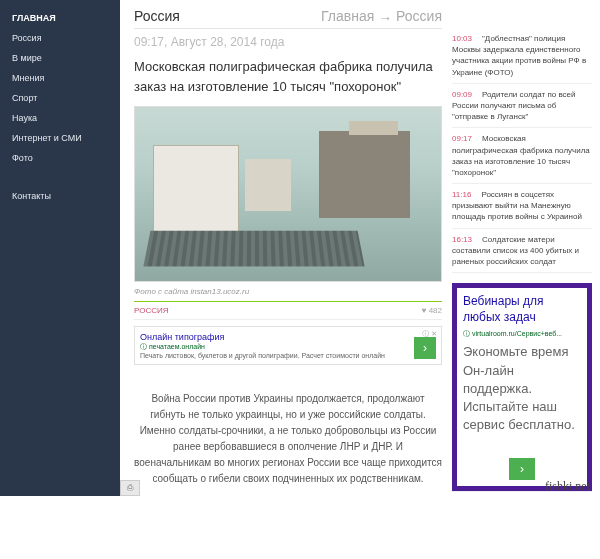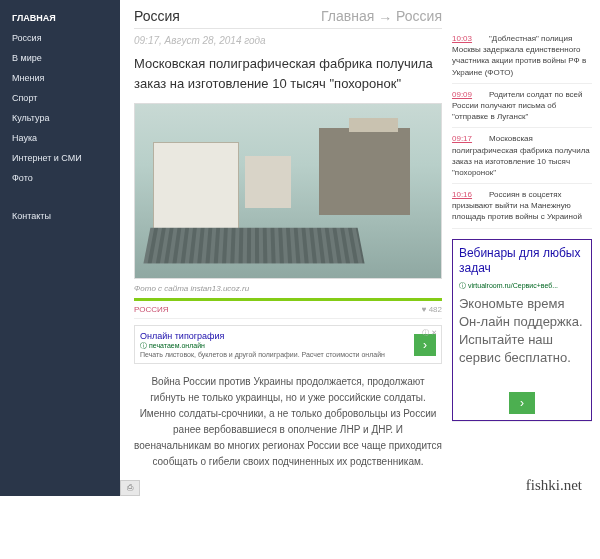--- a/index.html
+++ b/index.html
@@ -11,71 +11,70 @@
     .sidebar-item.active { color: #fff; font-weight: bold; }
     .sidebar-spacer { height: 18px; }
     
     .main { flex: 1; padding: 8px 8px 0 14px; position: relative; display: flex; gap: 10px; background: #fff; }
     .content { flex: 1; min-width: 0; }
     
     .page-header { display: flex; justify-content: space-between; align-items: baseline; padding-bottom: 4px; border-bottom: 1px solid #e4e4e4; margin-bottom: 6px; }
     .page-title { font-size: 14px; color: #333; font-weight: normal; }
     .breadcrumb { font-size: 14px; color: #aaa; }
     
-    .timestamp { font-size: 10px; color: #bbb; font-style: italic; margin-bottom: 8px; }
+    .timestamp { font-size: 12px; color: #bbb; margin-bottom: 8px; }
     
     .article-title { font-size: 13px; line-height: 1.5; color: #333; font-weight: normal; margin-bottom: 10px; }
     
     .article-image { width: 100%; height: 176px; background: linear-gradient(180deg, #c8d9d4 0%, #b8cfc9 35%, #8fa8a2 100%); position: relative; overflow: hidden; border: 1px solid #ddd; }
     .machine1 { position: absolute; left: 6%; top: 22%; width: 28%; height: 50%; background: #eae8e0; border: 1px solid #b5b0a0; }
     .machine1b { position: absolute; left: 36%; top: 30%; width: 15%; height: 30%; background: #d9d4c8; }
     .machine2 { position: absolute; right: 10%; top: 14%; width: 30%; height: 50%; background: #8a8578; }
     .machine2t { position: absolute; right: 14%; top: 8%; width: 16%; height: 8%; background: #c9c2b0; }
     .conveyor { position: absolute; left: 4%; bottom: 8%; width: 70%; height: 22%; background: repeating-linear-gradient(90deg, #6c7876 0px, #6c7876 4px, #5a6664 4px, #5a6664 8px); transform: perspective(200px) rotateX(20deg); }
     
-    .image-caption { font-size: 8px; color: #999; font-style: italic; padding: 5px 0; border-bottom: 3px solid #84cc16; margin-bottom: 4px; }
+    .image-caption { font-size: 8px; color: #999; font-style: italic; padding: 5px 0; border-bottom: 1px solid #84cc16; margin-bottom: 4px; }
     .article-meta { display: flex; justify-content: space-between; font-size: 8px; color: #c94e6f; padding-bottom: 4px; border-bottom: 1px solid #eee; margin-bottom: 6px; }
     .article-meta .likes { color: #aaa; }
     
-    .ad-block { border: 1px solid #e0e0e0; padding: 5px; margin-bottom: 10px; display: flex; align-items: center; position: relative; }
+    .ad-block { border: 1px solid #e0e0e0; padding: 5px; margin-bottom: 26px; display: flex; align-items: flex-end; position: relative; }
     .ad-text-col { flex: 1; }
     .ad-title { font-size: 9px; color: #1a0dab; }
     .ad-sub { font-size: 7px; color: #006621; }
     .ad-desc { font-size: 7px; color: #666; }
     .ad-arrow { width: 22px; height: 22px; background: #4caf50; color: #fff; display: flex; align-items: center; justify-content: center; font-size: 12px; margin-left: 6px; }
     .ad-badge { position: absolute; top: 2px; right: 4px; font-size: 7px; color: #aaa; }
     
     .article-body { font-size: 10px; line-height: 1.6; color: #555; text-align: center; }
     
     .rail { width: 140px; flex-shrink: 0; padding-top: 20px; }
     .rail-header { font-size: 9px; color: #333; font-weight: bold; padding-bottom: 4px; border-bottom: 2px solid #d94e6f; margin-bottom: 6px; }
     .news-item { font-size: 8px; line-height: 1.4; color: #444; padding: 5px 0; border-bottom: 1px solid #eee; }
-    .news-time { color: #d94e6f; margin-right: 17px; text-decoration: underline; }
+    .news-time { color: #d94e6f; margin-right: 10px; }
     
-    .rail-ad { margin-top: 10px; border: 1px solid #4c1d95; padding: 6px; }
+    .rail-ad { margin-top: 10px; border: 5px solid #4c1d95; padding: 6px; }
     .rail-ad-title { font-size: 12px; color: #1a0dab; line-height: 1.3; margin-bottom: 4px; }
     .rail-ad-url { font-size: 7px; color: #006621; margin-bottom: 4px; }
     .rail-ad-desc { font-size: 13px; color: #666; line-height: 1.4; margin-bottom: 24px; }
     .rail-ad-btn { width: 26px; height: 22px; background: #4caf50; color: #fff; display: flex; align-items: center; justify-content: center; margin: 0 auto; font-size: 12px; }
     .rail-lang { text-align: right; font-size: 7px; color: #999; padding-top: 4px; border-top: 1px solid #eee; }
     
     .footer-badge { position: absolute; bottom: 0; left: 0; background: #e8e8e8; border: 1px solid #ccc; padding: 2px 6px; font-size: 8px; color: #666; }
-    .site-brand { position: absolute; bottom: 2px; right: 18px; font-size: 15px; color: #444; font-family: Georgia, serif; margin-top: 28px; }
+    .site-brand { position: absolute; bottom: 2px; right: 10px; font-size: 12px; color: #444; font-family: Georgia, serif; margin-top: 28px; }
   </style>
 </head>
 <body>
 
 <div class="page">
   <nav class="sidebar">
     <div class="sidebar-item active">ГЛАВНАЯ</div>
     <div class="sidebar-item">Россия</div>
     <div class="sidebar-item">В мире</div>
     <div class="sidebar-item">Мнения</div>
     <div class="sidebar-item">Спорт</div>
-    <div class="sidebar-item">Культура</div>
     <div class="sidebar-item">Наука</div>
     <div class="sidebar-item">Интернет и СМИ</div>
     <div class="sidebar-item">Фото</div>
     <div class="sidebar-spacer"></div>
     <div class="sidebar-item">Контакты</div>
   </nav>
 
   <main class="main">
     <div class="content">
       <div class="page-header">
@@ -109,21 +108,22 @@
         <div class="ad-arrow">›</div>
       </div>
 
       <p class="article-body">Война России против Украины продолжается, продолжают гибнуть не только украинцы, но и уже российские солдаты. Именно солдаты-срочники, а не только добровольцы из России ранее вербовавшиеся в ополчение ЛНР и ДНР. И военачальникам во многих регионах России все чаще приходится сообщать о гибели своих подчиненных их родственникам.</p>
     </div>
 
     <aside class="rail">
       <div class="news-item"><span class="news-time">10:03</span><span>"Доблестная" полиция Москвы задержала единственного участника акции против войны РФ в Украине (ФОТО)</span></div>
       <div class="news-item"><span class="news-time">09:09</span><span>Родители солдат по всей России получают письма об "отправке в Луганск"</span></div>
       <div class="news-item"><span class="news-time">09:17</span><span>Московская полиграфическая фабрика получила заказ на изготовление 10 тысяч "похоронок"</span></div>
-      <div class="news-item"><span class="news-time">10:16</span><span>Россиян в соцсетях призывают выйти на Манежную площадь против войны с Украиной</span></div>
+      <div class="news-item"><span class="news-time">11:16</span><span>Россиян в соцсетях призывают выйти на Манежную площадь против войны с Украиной</span></div>
+      <div class="news-item"><span class="news-time">16:13</span><span>Солдатские матери составили список из 400 убитых и раненых российских солдат</span></div>
 
       <div class="rail-ad">
         <div class="rail-ad-title">Вебинары для любых задач</div>
         <div class="rail-ad-url">ⓘ virtualroom.ru/Сервис+веб...</div>
         <div class="rail-ad-desc">Экономьте время Он-лайн поддержка. Испытайте наш сервис бесплатно.</div>
         <div class="rail-ad-btn">›</div>
       </div>
       <div class="rail-lang"></div>
     </aside>
 

